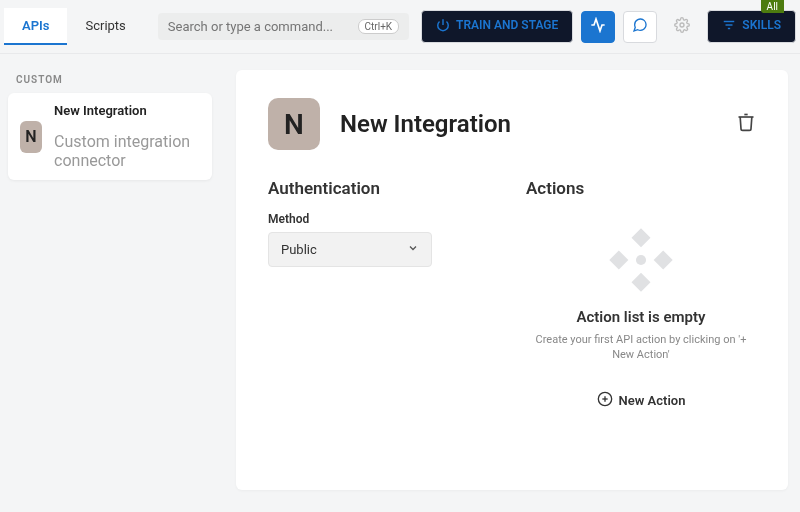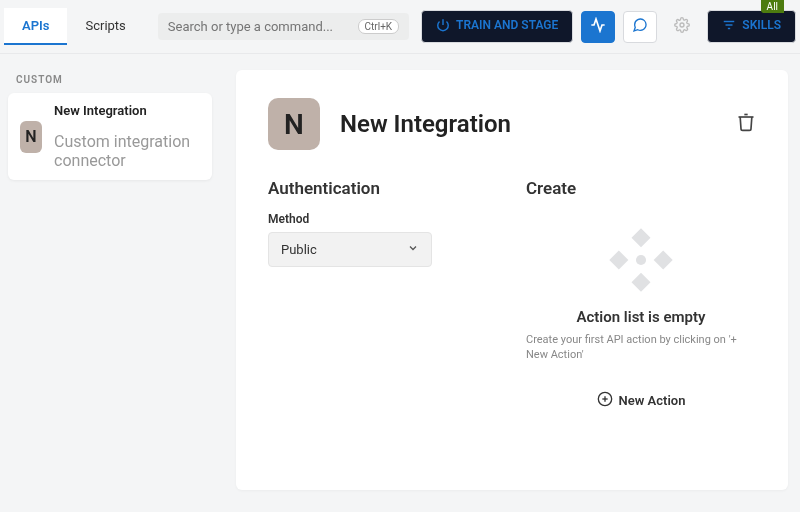--- a/index.html
+++ b/index.html
@@ -26,21 +26,21 @@
 .card-head{display:flex;align-items:center;gap:20px;margin-bottom:28px}
 .big-icon{width:52px;height:52px;border-radius:10px;background:#bfb1a9;display:flex;align-items:center;justify-content:center;font-size:28px;font-weight:600;color:#222}
 .card-title{font-size:24px;font-weight:600;color:#222;flex:1}
 .trash{color:#555;cursor:pointer}
 .cols{display:flex;gap:28px}
 .col{flex:1}
 .col h3{font-size:17px;font-weight:600;color:#333;margin-bottom:14px}
 .label{font-size:12px;font-weight:600;color:#333;margin-bottom:6px;display:block}
 .select{background:#f2f2f2;border:1px solid #e4e4e4;border-radius:4px;padding:9px 12px;font-size:13px;color:#333;display:flex;align-items:center;justify-content:space-between;cursor:pointer;width:164px}
 .chev{color:#666}
-.empty{display:flex;flex-direction:column;align-items:center;padding-top:10px;}
+.empty{display:flex;flex-direction:column;align-items:center;padding-top:10px;text-align:center}
 .empty-icon{width:76px;height:76px;color:#dedfe1;margin-bottom:10px}
 .empty h4{font-size:15px;font-weight:600;color:#333;margin-bottom:6px}
 .empty p{font-size:11px;color:#888;line-height:1.4;max-width:230px;margin-bottom:28px}
 .addlink{display:flex;align-items:center;gap:6px;font-size:13px;font-weight:600;color:#333;cursor:pointer}
 .corner-tag{position:absolute;top:0;right:16px;background:#4d7c0f;color:#fff;font-size:10px;padding:1px 6px;border-radius:0 0 0 3px}
 </style>
 </head>
 <body>
 
 <div class="corner-tag">All</div>
@@ -132,21 +132,21 @@
           <div class="select">
             <span>Public</span>
             <span class="chev">
               <svg width="12" height="12" viewBox="0 0 24 24" fill="none" stroke="#555" stroke-width="2.5">
                   <polyline points="6 9 12 15 18 9"></polyline>
                 </svg>
             </span>
           </div>
         </div>
         <div class="col">
-          <h3>Create</h3>
+          <h3>Actions</h3>
           <div class="empty">
             <div class="empty-icon">
               <svg width="76" height="76" viewBox="0 0 24 24" fill="#e0e1e3">
                   <path d="M12 2l3 3-3 3-3-3 3-3zm7 7l3 3-3 3-3-3 3-3zm-14 0l3 3-3 3-3-3 3-3zm7 7l3 3-3 3-3-3 3-3z"></path>
                   <circle cx="12" cy="12" r="1.6" fill="#e0e1e3"></circle>
                 </svg>
             </div>
             <h4>Action list is empty</h4>
             <p>Create your first API action by clicking on '+ New Action'</p>
             <div class="addlink">

